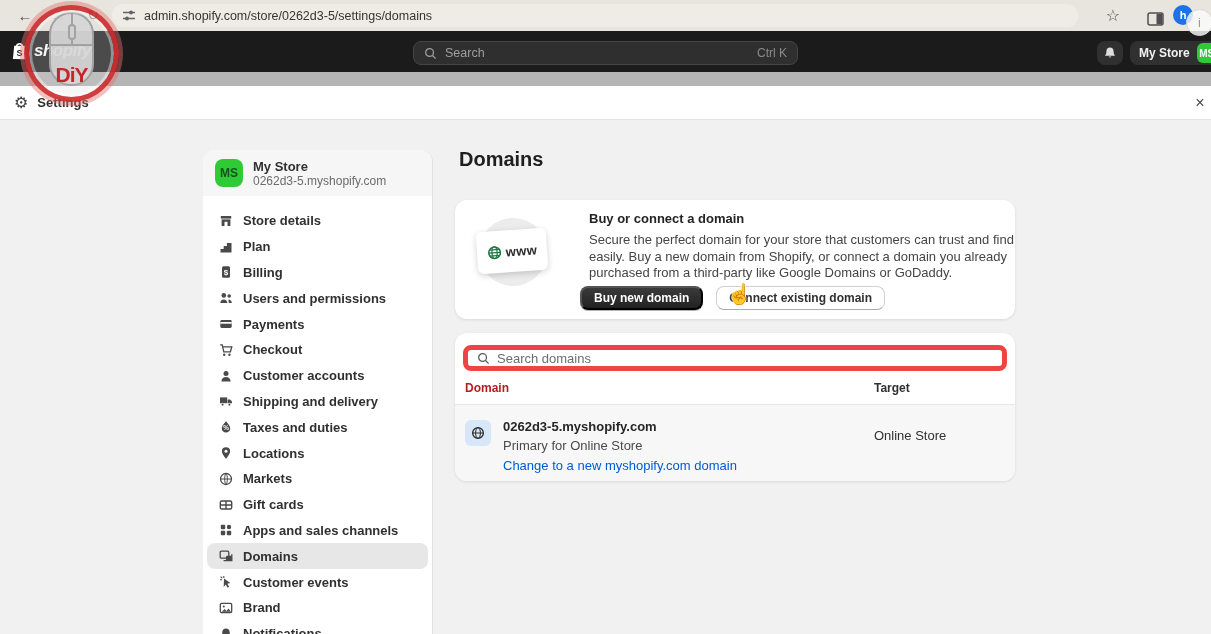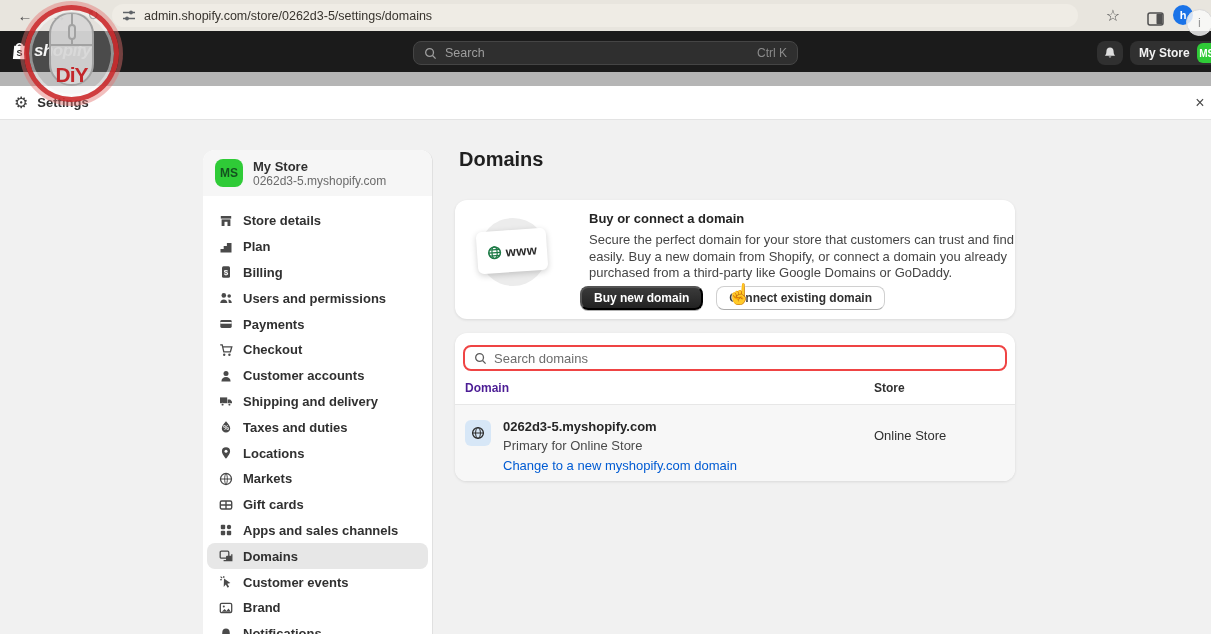--- a/index.html
+++ b/index.html
@@ -69,25 +69,25 @@
   .promo-text { position:absolute; left:118px; top:11px; width:436px;margin-left:16px; }
   .promo-head { font-size:13px; font-weight:bold; color:#242424; margin-bottom:6px; }
   .promo-body { font-size:13px; color:#454545; line-height:16.5px; }
   .btn-row { position:absolute; left:113px; top:86px; display:flex; gap:13px; }
   .btn { height:24px; display:flex; align-items:center; padding:0 12px; border-radius:8px; font-size:12px; font-weight:bold; }
   .btn-dark { background:linear-gradient(#3a3a3a,#222); color:#fff; box-shadow:0 1px 0 rgba(0,0,0,.3);margin-left:12px; }
   .btn-light { background:#fff; color:#303030; border:1px solid #d0d0d0; border-bottom-color:#ababab; }
   .cursor-hand { position:absolute; left:727px; top:282px; font-size:20px; color:#2f2f2f; z-index:40; text-shadow:0 0 2px #fff, 0 0 1px #fff; }
 
   .domains-card { top:333px; height:148px; overflow:hidden; }
-  .search-domains { margin:12px 8px 0 8px; height:26px; border:2px solid #ef4444; border-radius:8px; display:flex; align-items:center; gap:7px; padding:0 9px; background:#fff; }
+  .search-domains { margin:12px 8px 0 8px; height:26px; border:5px solid #ef4444; border-radius:8px; display:flex; align-items:center; gap:7px; padding:0 9px; background:#fff; }
   .search-domains input { flex:1; border:none; outline:none; font-size:13px; color:#303030; font-family:inherit; background:transparent; }
   .search-domains input::placeholder { color:#6d6d6d; }
   .table-head { display:flex; align-items:center; height:34px; padding:0 10px; border-bottom:1px solid #e7e7e7; }
-  .col-domain { flex:1; font-size:12px; font-weight:bold; color:#4c1d95; }
+  .col-domain { flex:1; font-size:12px; font-weight:bold; color:#b91c1c; }
   .col-target { width:131px; font-size:12px; font-weight:bold; color:#303030; }
   .domain-row { display:flex; background:#f7f7f7; padding:8px 10px 0 10px; height:76px; }
   .domain-cell { flex:1; display:flex; gap:12px; }
   .domain-icon-box { width:26px; height:26px; background:#d7e7f7; border-radius:6px; display:grid; place-items:center; margin-top:7px; flex:none; }
   .domain-name { font-size:13px; font-weight:bold; color:#262626; margin-top:6px; }
   .domain-status { font-size:13px; color:#4a4a4a; margin-top:4px; }
   .domain-link { font-size:13px; color:#005bd3; margin-top:5px; display:inline-block; text-decoration:none;text-align:right; }
   .target-cell { width:131px; font-size:13px; color:#303030; padding-top:15px; }
 
   
@@ -376,21 +376,21 @@
     <span>
       <svg width="13" height="13" viewBox="0 0 14 14">
           <circle cx="6" cy="6" r="4.2" fill="none" stroke="#5c5c5c" stroke-width="1.4"></circle>
           <path d="M9.2 9.2l3.3 3.3" stroke="#5c5c5c" stroke-width="1.4"></path>
         </svg>
     </span>
     <input placeholder="Search domains" style="">
   </div>
   <div class="table-head">
     <span class="col-domain">Domain</span>
-    <span class="col-target">Store</span>
+    <span class="col-target">Target</span>
   </div>
   <div id="domain-rows">
       <div class="domain-row">
         <div class="domain-cell">
           <span class="domain-icon-box">
             <svg width="14" height="14" viewBox="0 0 14 14">
               <circle cx="7" cy="7" r="5.4" fill="none" stroke="#2c2c2c" stroke-width="1.3"></circle>
               <ellipse cx="7" cy="7" rx="2.4" ry="5.4" fill="none" stroke="#2c2c2c" stroke-width="1"></ellipse>
               <path d="M1.6 7h10.8" stroke="#2c2c2c" stroke-width="1"></path>
             </svg>

